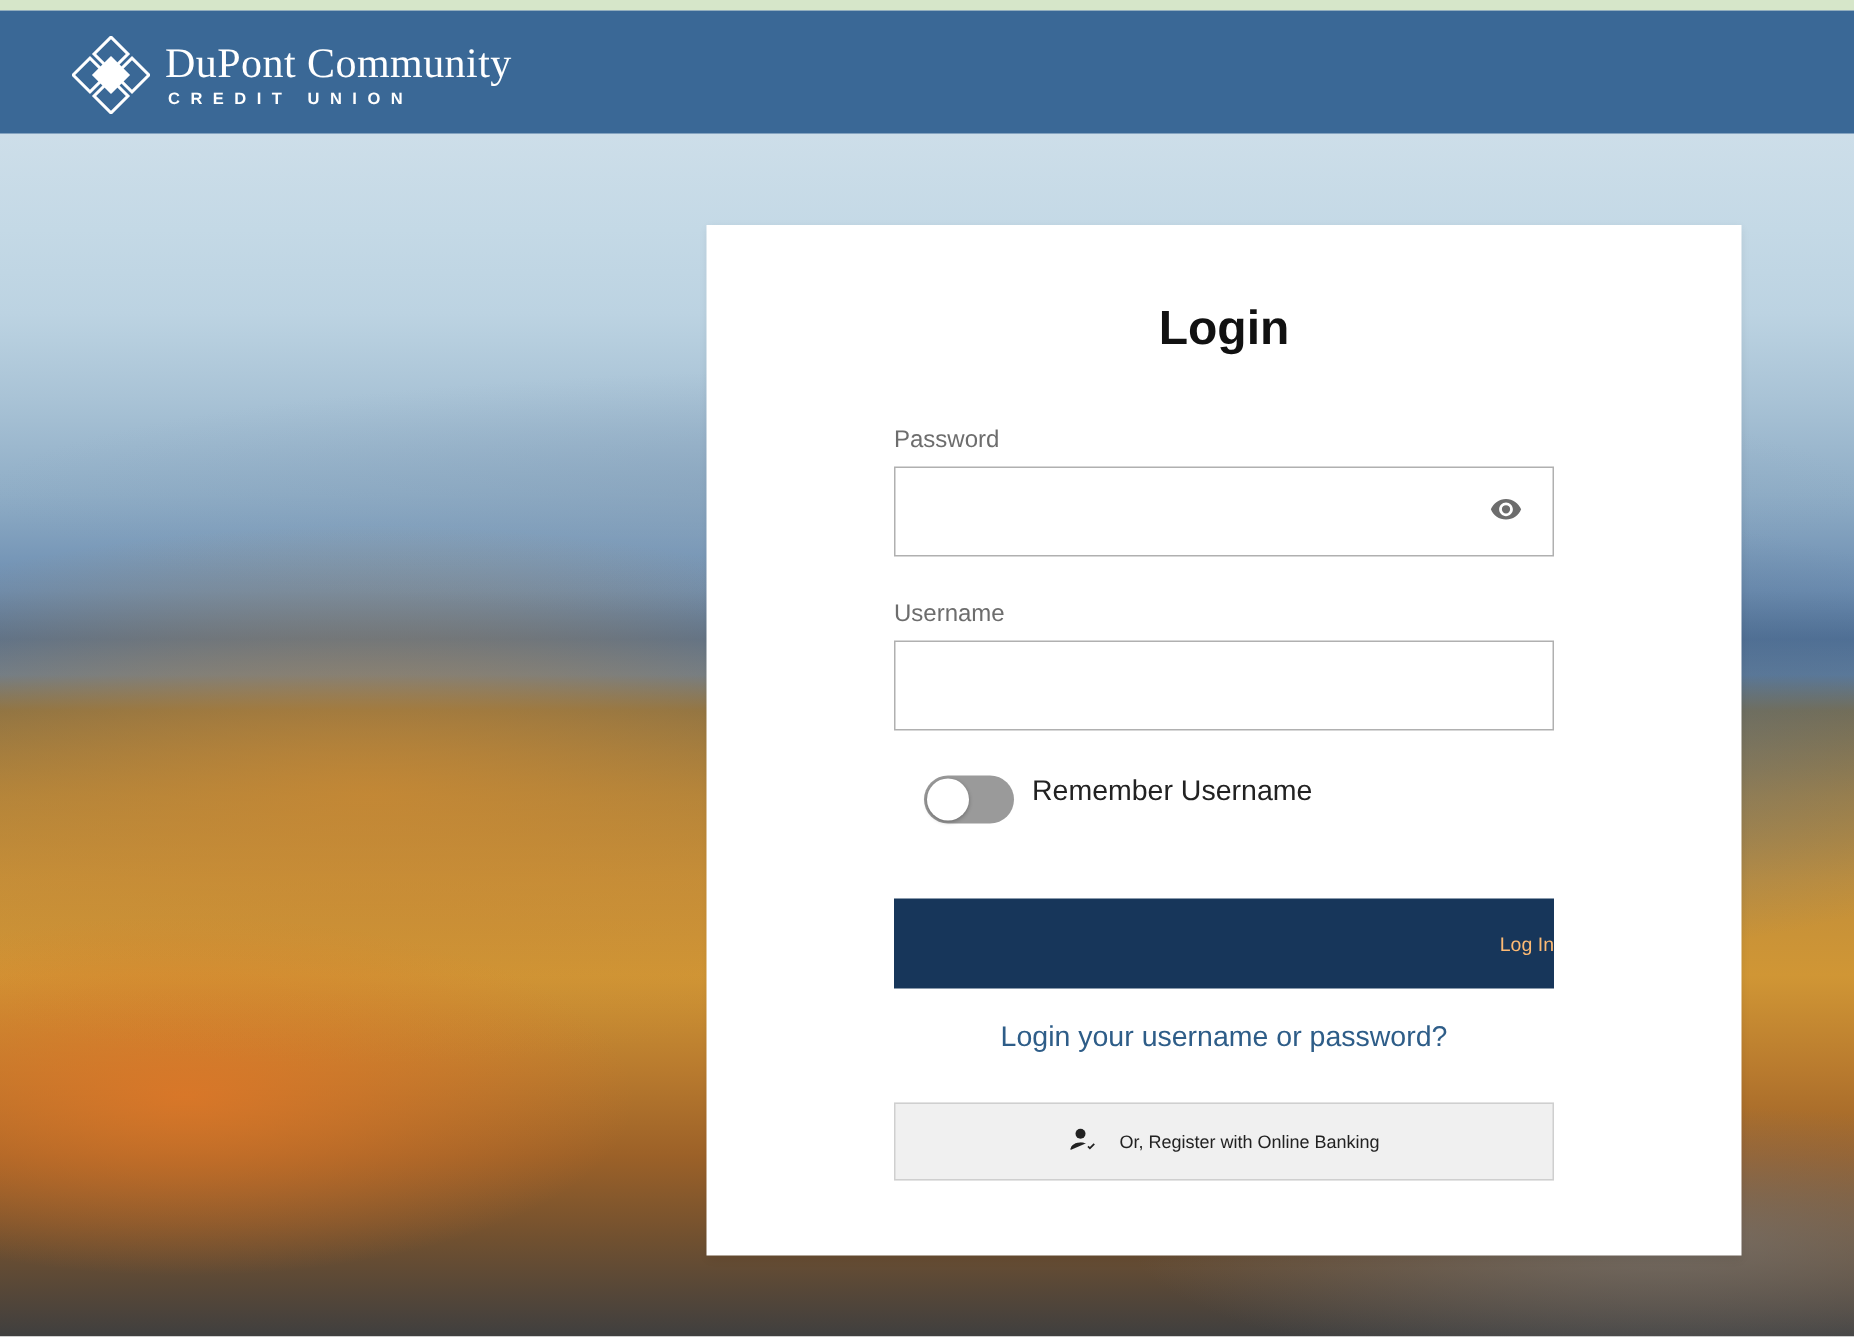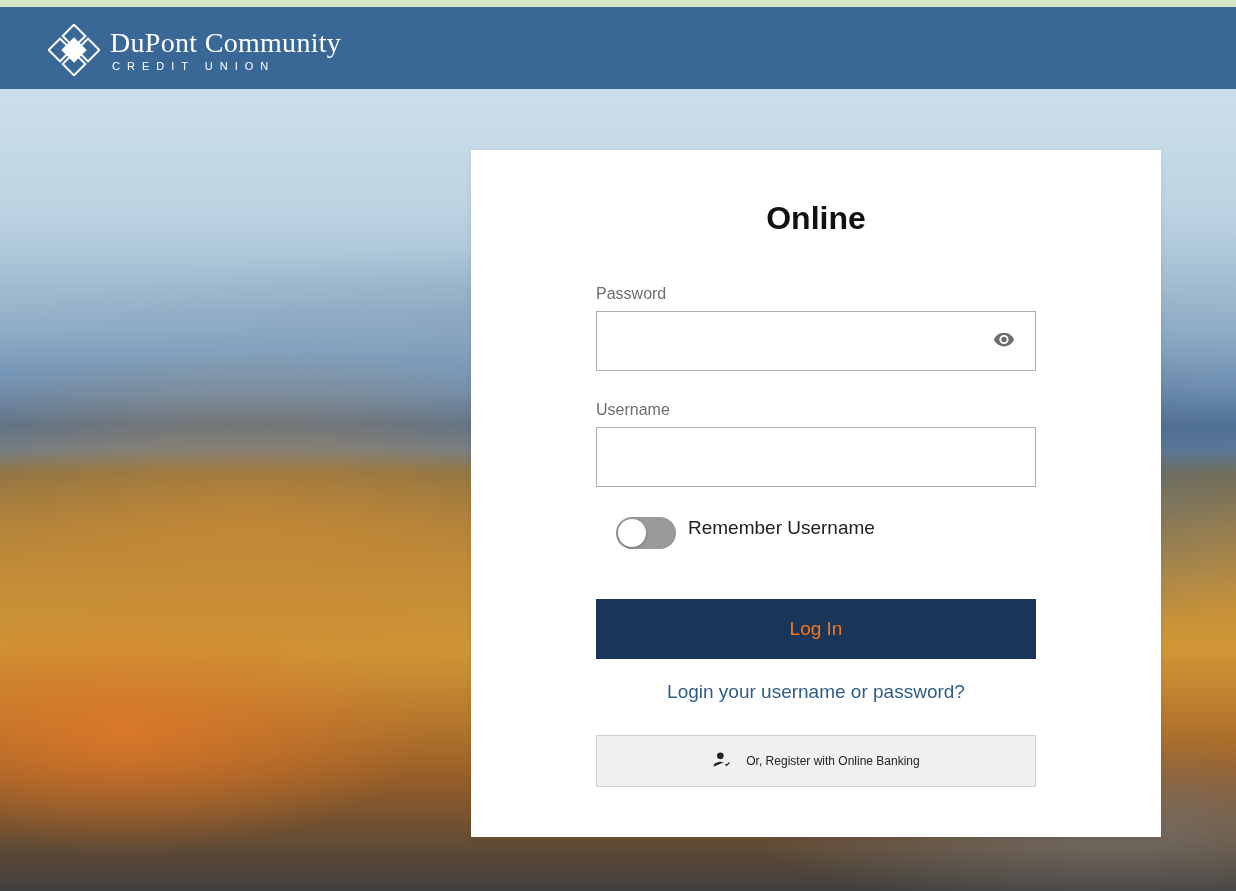--- a/index.html
+++ b/index.html
@@ -37,21 +37,21 @@
   font-family: Georgia, "Times New Roman", serif;
   font-size: 28px;
   font-weight: 500;
   letter-spacing: 0.3px;
 }
 .logo-text .line2 {
   font-size: 11px;
   letter-spacing: 7px;
   margin-top: 4px;
   margin-left: 2px;
-  font-weight: 400;
+  font-weight: 700;
 }
 .bg {
   position: absolute;
   top: 89px;
   left: 0;
   right: 0;
   bottom: 0;
   background:
     linear-gradient(to bottom,
       #cddee9 0%, #c4d9e6 8%, #bcd3e2 15%,
@@ -147,26 +147,27 @@
   box-shadow: 0 1px 3px rgba(0,0,0,0.3);
 }
 .remember-label {
   font-size: 19px;
   color: #222;
 }
 .login-btn {
   width: 100%;
   height: 60px;
   background: #17365a;
-  color: #f97316;
+  color: #fdba74;
   border: none;
-  font-size: 19px;
+  font-size: 13px;
   font-weight: 500;
   cursor: pointer;
   margin-bottom: 22px;
+  text-align: right;
 }
 .forgot-link {
   display: block;
   text-align: center;
   color: #2e5d88;
   font-size: 19px;
   text-decoration: none;
   margin-bottom: 32px;
   cursor: pointer;
 }
@@ -208,21 +209,21 @@
       <span class="line2">CREDIT UNION</span>
     </span>
   </div>
 </header>
 
 <div class="bg">
   <div class="bg-layer1"></div>
 </div>
 
 <div class="card">
-  <h1>Online</h1>
+  <h1>Login</h1>
 
   <div class="field">
     <label>Password</label>
     <div class="input-wrap">
       <input type="password" value="" style="">
       <button class="eye-btn" type="button">
         <span>
           <svg width="22" height="22" viewBox="0 0 24 24" fill="#6d6d6d">
             <path d="M12 4.5C7 4.5 2.73 7.61 1 12c1.73 4.39 6 7.5 11 7.5s9.27-3.11 11-7.5c-1.73-4.39-6-7.5-11-7.5zM12 17c-2.76 0-5-2.24-5-5s2.24-5 5-5 5 2.24 5 5-2.24 5-5 5zm0-8a3 3 0 100 6 3 3 0 000-6z"></path>
           </svg>

